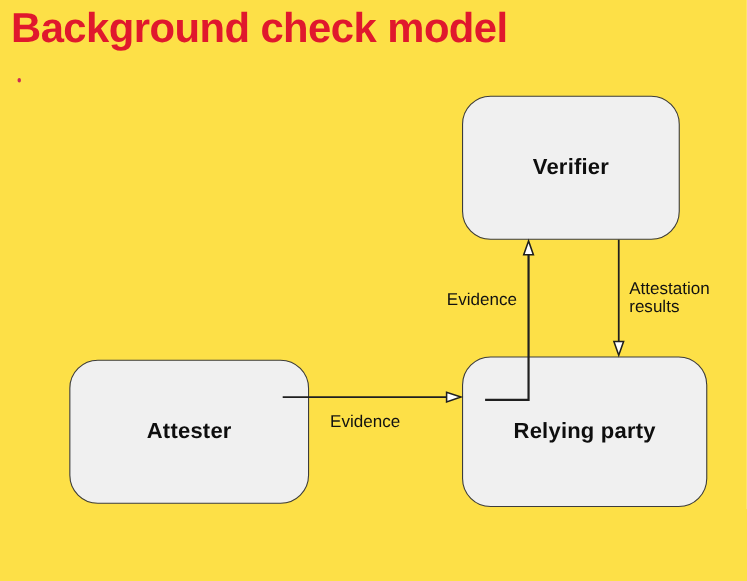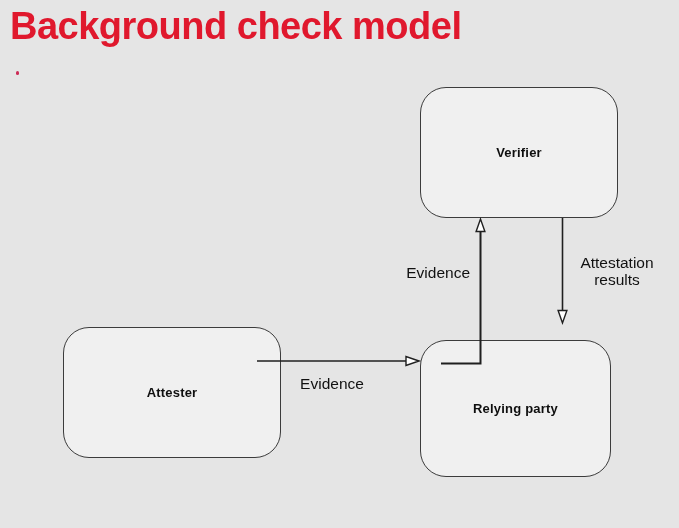--- a/index.html
+++ b/index.html
@@ -5,21 +5,21 @@
   html, body {
     margin: 0;
     padding: 0;
     background: #ffffff;
     font-family: "Liberation Sans", sans-serif;
   }
   .stage {
     position: relative;
     width: 679px;
     height: 528px;
-    background: #e5e5e5;
+    background: #fde047;
     overflow: hidden;
   }
   .title {
     position: absolute;
     left: 10px;
     top: 6px;
     margin: 0;
     font-size: 38px;
     line-height: 1.1;
     font-weight: bold;
@@ -40,28 +40,28 @@
     position: absolute;
     box-sizing: border-box;
     background: #f0f0f0;
     border: 1.5px solid #3c3c3c;
     border-radius: 26px;
     display: flex;
     align-items: center;
     justify-content: center;
   }
   .node-label {
-    font-size: 13px;
+    font-size: 20px;
     font-weight: bold;
     color: #0e0e0e;
     letter-spacing: 0.2px;
   }
   .node-verifier      { left: 420px; top: 87px;  width: 198px; height: 131px; }
   .node-attester      { left: 63px;  top: 327px; width: 218px; height: 131px; }
-  .node-relying-party { left: 420px; top: 340px; width: 191px; height: 137px; }
+  .node-relying-party { left: 420px; top: 324px; width: 223px; height: 137px; }
   .edges-svg {
     position: absolute;
     left: 0;
     top: 0;
     width: 679px;
     height: 528px;
     pointer-events: none;
   }
   .edge-label {
     position: absolute;
@@ -78,21 +78,21 @@
   .label-evidence-vertical {
     left: 386px;
     top: 264px;
     width: 84px;
     text-align: right;
   }
   .label-attestation-results {
     left: 572px;
     top: 254px;
     width: 90px;
-    text-align: center;
+    text-align: left;
   }
 </style>
 </head>
 <body>
 
 <div class="stage">
 
   <h1 class="title">Background check model</h1>
   <div class="red-dot"></div>
 

